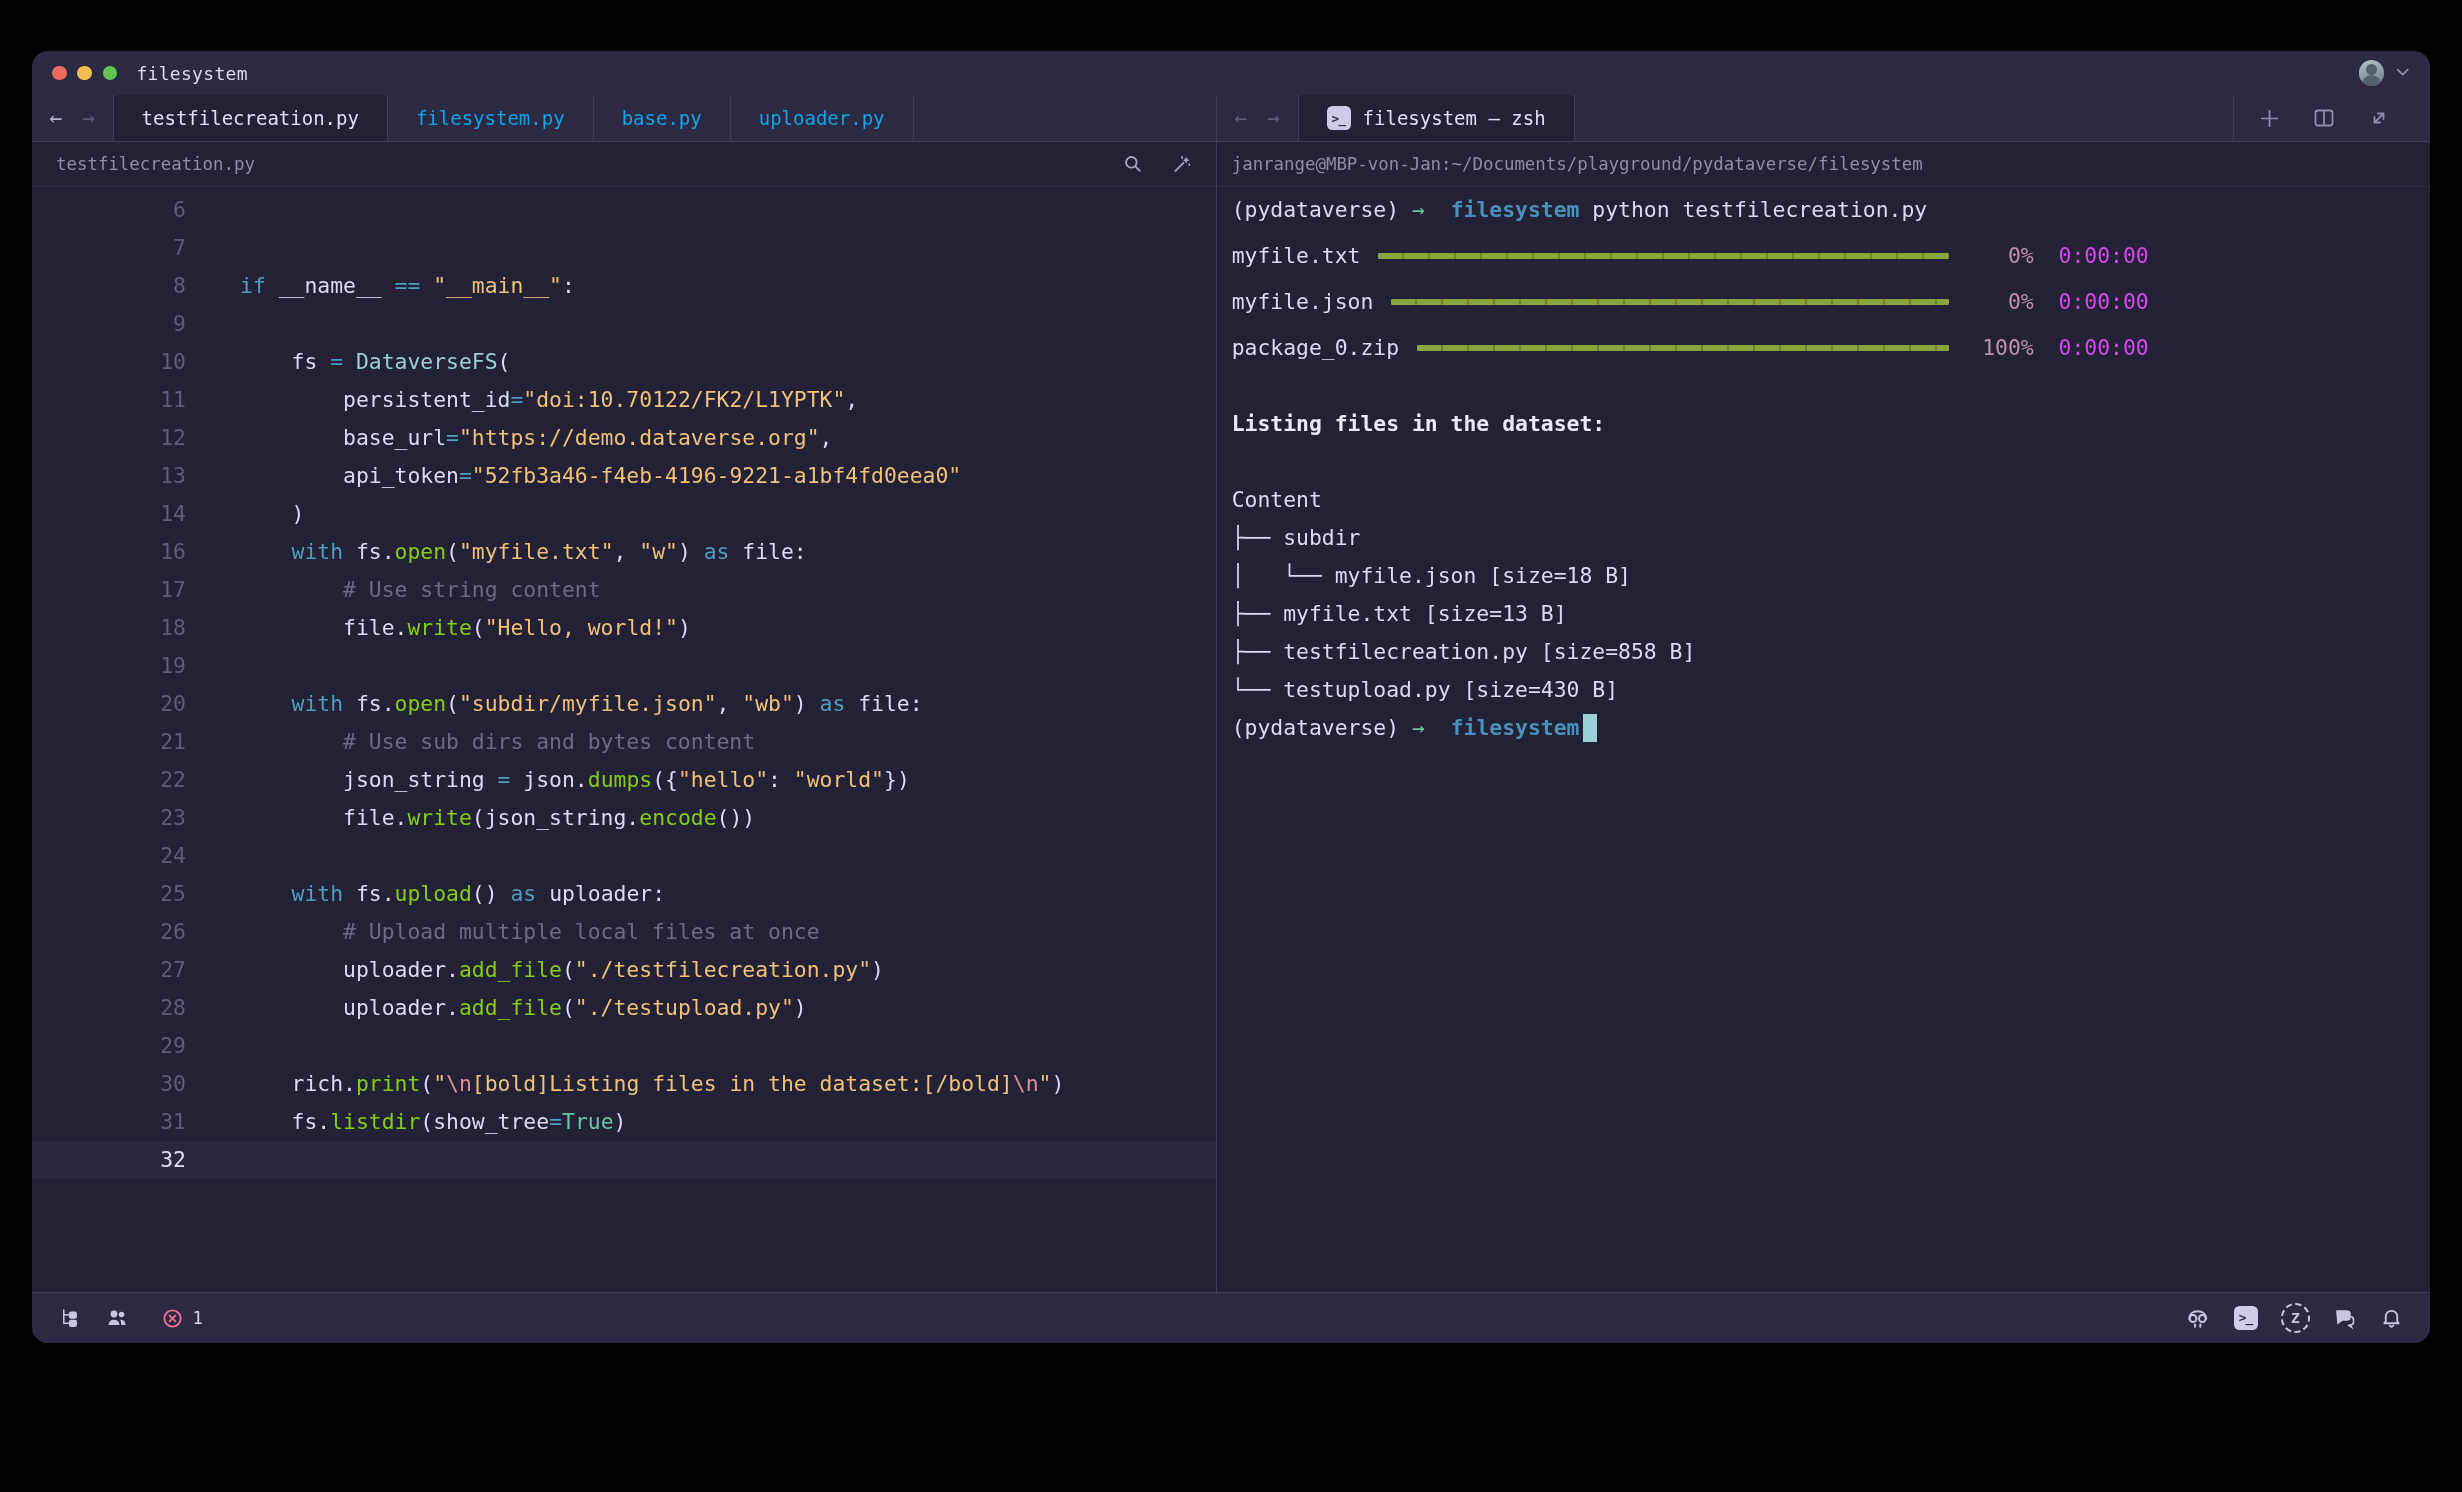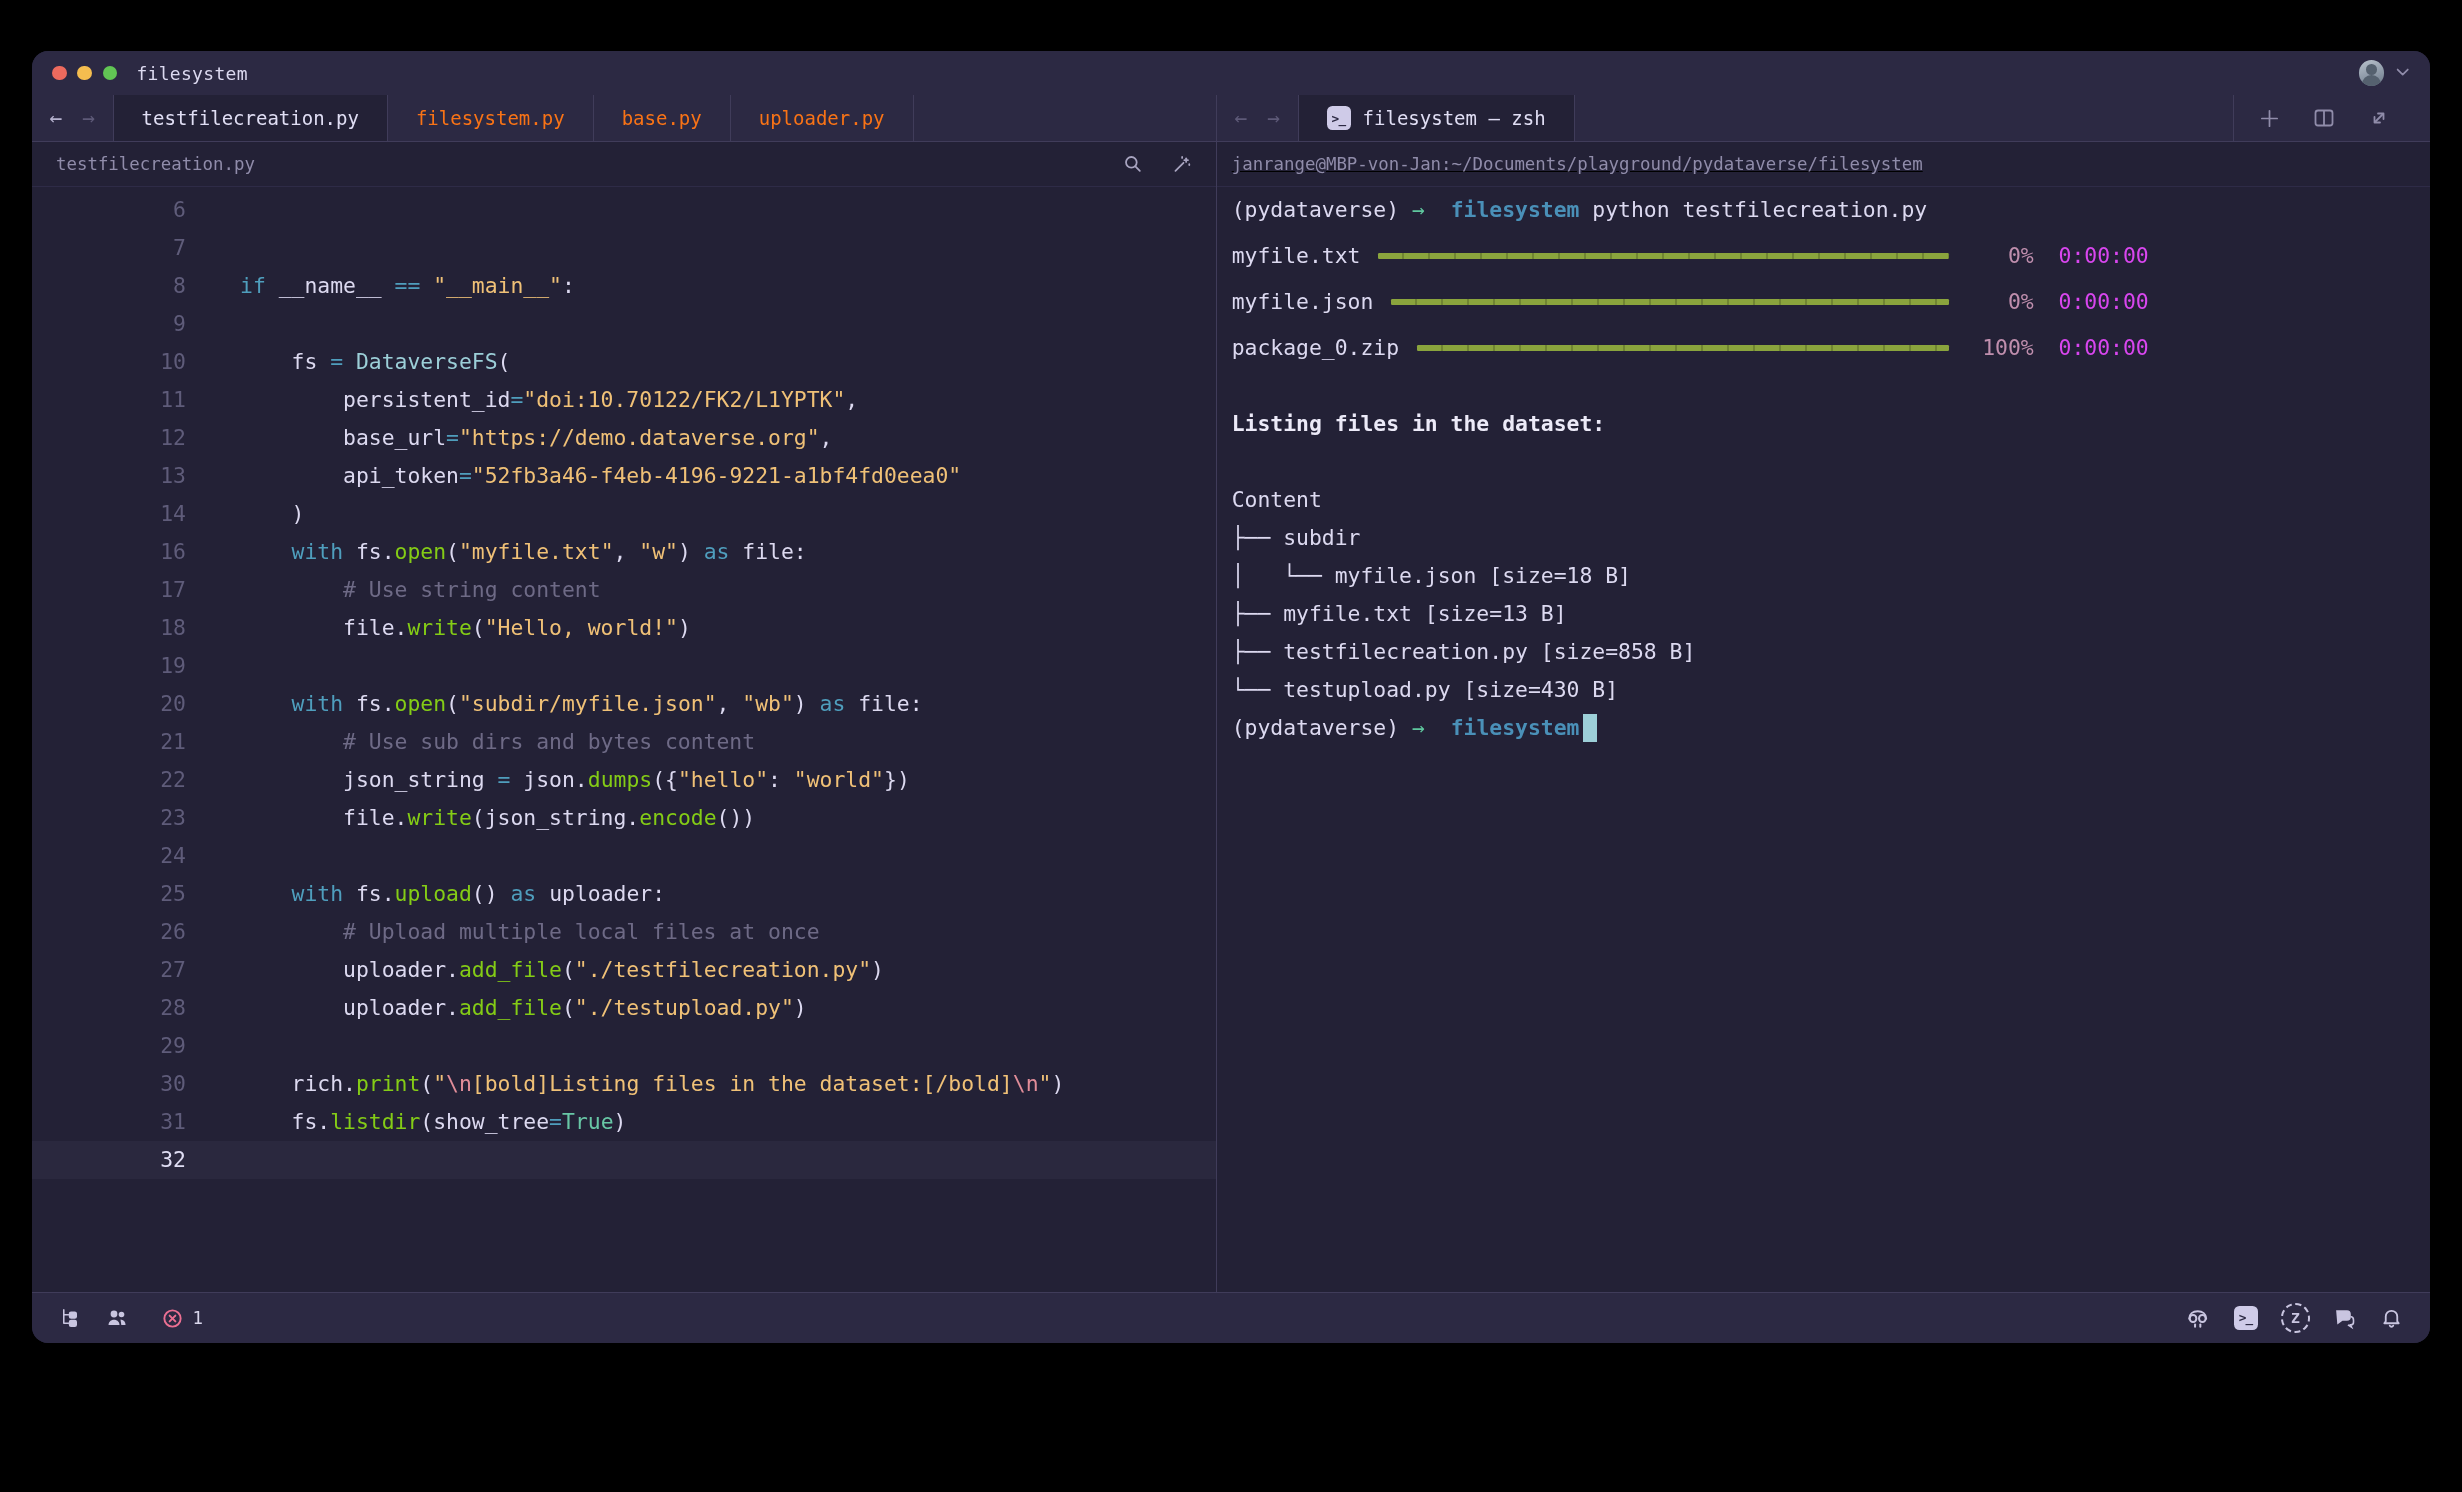--- a/index.html
+++ b/index.html
@@ -20,21 +20,21 @@
   .avatar::after{content:"";position:absolute;left:3.3px;top:14.7px;width:19px;height:12px;border-radius:9.4px 9.4px 0 0;background:#55616f;}
   .chev{margin-left:9.4px;}
   
   .tabbar{height:46px;flex:0 0 46px;background:#2c2943;display:flex;border-bottom:0.7px solid #403c5a;}
   .tabs-left{width:1184px;flex:0 0 1184px;display:flex;border-right:1.3px solid #403c5a;}
   .tabs-right{flex:1;display:flex;}
   .navbtns{display:flex;align-items:center;gap:20px;padding:0 17.4px;border-right:0.7px solid #403c5a;}
   .navbtn{font-size:21.4px;line-height:1;}
   .nav-bright{color:#b6b2cf;}
   .nav-dim{color:#5e5a78;}
-  .tab{display:flex;align-items:center;padding:0 28px;font-size:19px;color:#f97316;
+  .tab{display:flex;align-items:center;padding:0 28px;font-size:19px;color:#0ea5e9;
        border-right:0.7px solid #403c5a;white-space:nowrap;}
   .tab.active{background:#232136;color:#e0def4;}
   .term-ico{width:24px;height:24px;border-radius:5.4px;background:#cfcbe8;color:#2c2943;font-size:12.7px;
             font-weight:bold;display:flex;align-items:center;justify-content:center;margin-right:12px;letter-spacing:-0.7px;}
   .tab-fill{flex:1;}
   .pane-actions{display:flex;align-items:center;gap:31px;padding:0 39px 0 24px;border-left:0.7px solid #403c5a;}
   .act-ico{color:#908caa;display:flex;align-items:center;}
   
   .content{flex:1;display:flex;min-height:0;}
   .editor-pane{width:1184px;flex:0 0 1184px;display:flex;flex-direction:column;border-right:1.3px solid #403c5a;background:#232136;}
@@ -52,21 +52,21 @@
   .s-op{color:#4f9ebd;}
   .s-fn{color:#84cc16;}
   .s-str{color:#f0c177;}
   .s-esc{color:#e18d99;}
   .s-type{color:#9ccfd8;}
   .s-const{color:#68c7a6;}
   .s-cmt{color:#6e6a86;}
   .s-txt{color:#dcd9f0;}
   
   .terminal-pane{flex:1;display:flex;flex-direction:column;background:#232136;min-width:0;}
-  .pathbar{height:44px;flex:0 0 44px;display:flex;align-items:center;padding:0 14.7px;border-bottom:0.7px solid #2e2b47;text-decoration:underline;}
+  .pathbar{height:44px;flex:0 0 44px;display:flex;align-items:center;padding:0 14.7px;border-bottom:0.7px solid #2e2b47;}
   .path-text{font-size:17.4px;color:#908caa;white-space:nowrap;}
   .term-body{flex:1;padding:4px 0 0 14.7px;font-size:21.4px;line-height:38px;overflow:hidden;}
   .t-line{height:38px;display:flex;align-items:center;white-space:pre;color:#dcd9f0;}
   .t-plain{color:#dcd9f0;}
   .t-arrow{color:#5fc79e;}
   .t-dir{color:#4a90b8;font-weight:bold;}
   .t-bold{font-weight:bold;color:#eceaf8;}
   .prog-row{width:917px;display:flex;align-items:center;margin-top:8px;}
   .prog-name{color:#dcd9f0;}
   .prog-bar{flex:1;height:6px;margin:0 17.4px;border-radius:1.3px;

